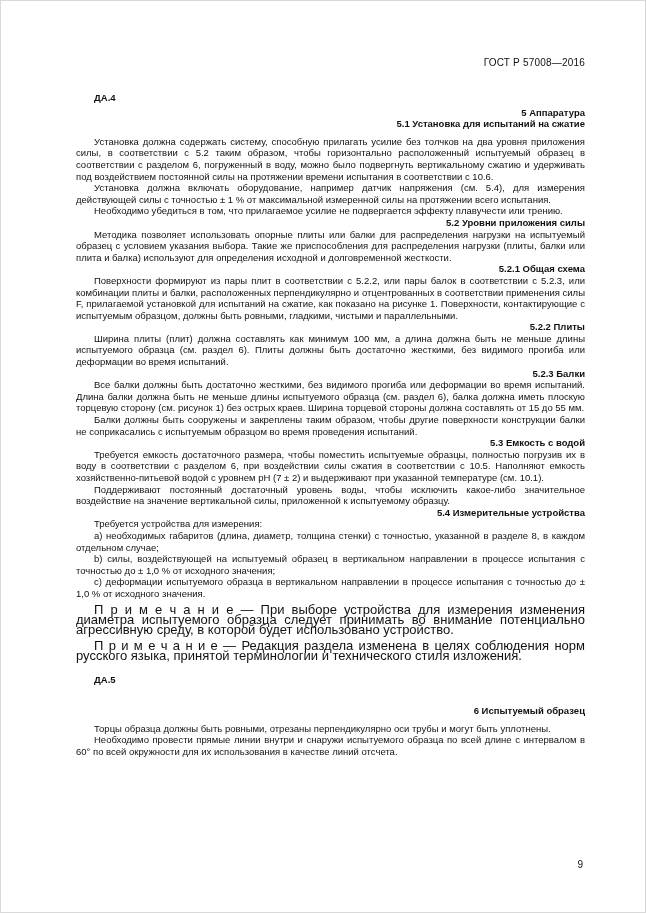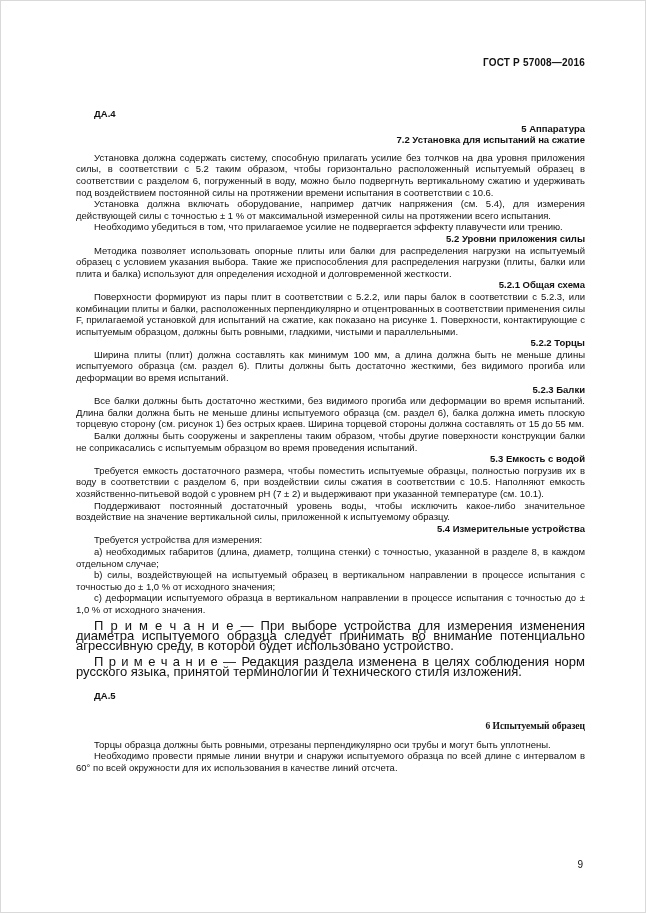--- a/index.html
+++ b/index.html
@@ -14,69 +14,69 @@
   .page {
     position: relative;
     width: 646px;
     height: 913px;
     background: #ffffff;
     border: 1px solid #d9d9d9;
     padding: 56px 60px 0 75px;
   }
   .doc-number {
     text-align: right;
-    font-weight: bold;
+    font-weight: normal;
     font-size: 10px;
     letter-spacing: 0.2px;
-    margin-bottom: 40px;
+    margin-bottom: 24px;
   }
   .content {
     font-size: 9.5px;
     line-height: 11.6px;
     text-align: justify;
   }
   .block { text-indent: 18px; }
   .anchor { font-weight: bold; text-align: left; margin-bottom: 3px; }
   .heading { font-weight: bold; text-align: right; }
   .para {}
   .note {
     font-size: 13px;
     line-height: 10.4px;
     margin-top: 5px;
     margin-bottom: 3px;
   }
   .gap-after { margin-bottom: 6px; }
   .sp-before-lg { margin-top: 12px; }
-  .sp-before-xl { margin-top: 20px; font-family: Liberation Serif, serif; }
+  .sp-before-xl { margin-top: 20px; }
   .page-number {
     position: absolute;
     right: 62px;
     bottom: 42px;
     font-size: 10px;
   }
 </style>
 </head>
 <body>
 
 <div class="page">
 
   <div class="doc-number">ГОСТ Р 57008—2016</div>
 
   <div class="content">
     <p class="block anchor">ДА.4</p>
     <p class="block heading">5 Аппаратура</p>
-    <p class="block heading gap-after">7.2 Установка для испытаний на сжатие</p>
+    <p class="block heading gap-after">5.1 Установка для испытаний на сжатие</p>
     <p class="block para">Установка должна содержать систему, способную прилагать усилие без толчков на два уровня приложения силы, в соответствии с 5.2 таким образом, чтобы горизонтально расположенный испытуемый образец в соответствии с разделом 6, погруженный в воду, можно было подвергнуть вертикальному сжатию и удерживать под воздействием постоянной силы на протяжении времени испытания в соответствии с 10.6.</p>
     <p class="block para">Установка должна включать оборудование, например датчик напряжения (см. 5.4), для измерения действующей силы с точностью ± 1 % от максимальной измеренной силы на протяжении всего испытания.</p>
     <p class="block para">Необходимо убедиться в том, что прилагаемое усилие не подвергается эффекту плавучести или трению.</p>
     <p class="block heading">5.2 Уровни приложения силы</p>
     <p class="block para">Методика позволяет использовать опорные плиты или балки для распределения нагрузки на испытуемый образец с условием указания выбора. Такие же приспособления для распределения нагрузки (плиты, балки или плита и балка) используют для определения исходной и долговременной жесткости.</p>
     <p class="block heading">5.2.1 Общая схема</p>
     <p class="block para">Поверхности формируют из пары плит в соответствии с 5.2.2, или пары балок в соответствии с 5.2.3, или комбинации плиты и балки, расположенных перпендикулярно и отцентрованных в соответствии применения силы F, прилагаемой установкой для испытаний на сжатие, как показано на рисунке 1. Поверхности, контактирующие с испытуемым образцом, должны быть ровными, гладкими, чистыми и параллельными.</p>
-    <p class="block heading">5.2.2 Торцы</p>
+    <p class="block heading">5.2.2 Плиты</p>
     <p class="block para">Ширина плиты (плит) должна составлять как минимум 100 мм, а длина должна быть не меньше длины испытуемого образца (см. раздел 6). Плиты должны быть достаточно жесткими, без видимого прогиба или деформации во время испытаний.</p>
     <p class="block heading">5.2.3 Балки</p>
     <p class="block para">Все балки должны быть достаточно жесткими, без видимого прогиба или деформации во время испытаний. Длина балки должна быть не меньше длины испытуемого образца (см. раздел 6), балка должна иметь плоскую торцевую сторону (см. рисунок 1) без острых краев. Ширина торцевой стороны должна составлять от 15 до 55 мм.</p>
     <p class="block para">Балки должны быть сооружены и закреплены таким образом, чтобы другие поверхности конструкции балки не соприкасались с испытуемым образцом во время проведения испытаний.</p>
     <p class="block heading">5.3 Емкость с водой</p>
     <p class="block para">Требуется емкость достаточного размера, чтобы поместить испытуемые образцы, полностью погрузив их в воду в соответствии с разделом 6, при воздействии силы сжатия в соответствии с 10.5. Наполняют емкость хозяйственно-питьевой водой с уровнем pH (7 ± 2) и выдерживают при указанной температуре (см. 10.1).</p>
     <p class="block para">Поддерживают постоянный достаточный уровень воды, чтобы исключить какое-либо значительное воздействие на значение вертикальной силы, приложенной к испытуемому образцу.</p>
     <p class="block heading">5.4 Измерительные устройства</p>
     <p class="block para">Требуется устройства для измерения:</p>
     <p class="block para">a) необходимых габаритов (длина, диаметр, толщина стенки) с точностью, указанной в разделе 8, в каждом отдельном случае;</p>

